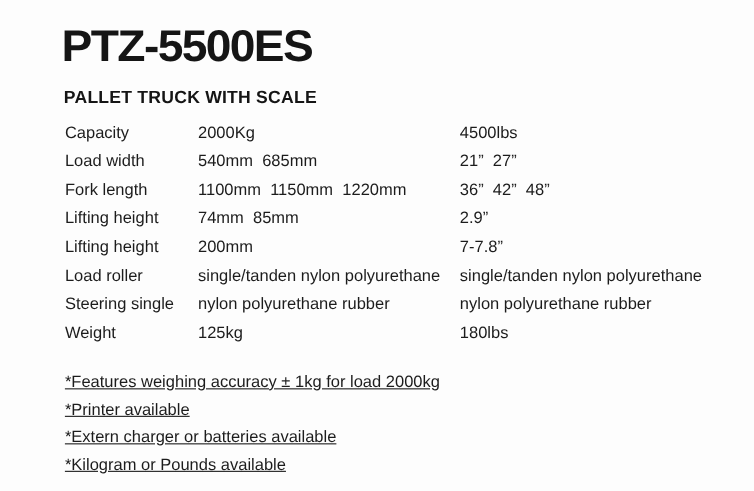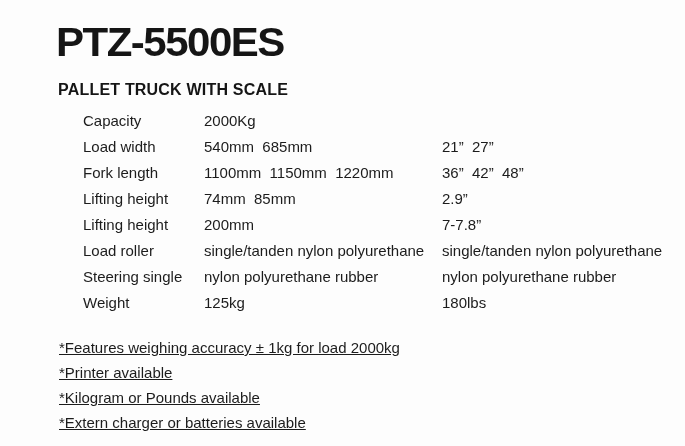--- a/index.html
+++ b/index.html
@@ -44,21 +44,21 @@
     left: 59px;
     top: 108px;
     width: 600px;
   }
   .spec-row {
     display: flex;
     height: 26px;
     line-height: 26px;
     font-size: 15px;
   }
-  .spec-label  { width: 121px; flex: 0 0 121px; white-space: pre; margin-left: 24px; }
+  .spec-label  { width: 121px; flex: 0 0 121px; white-space: pre; }
   .spec-metric { width: 238px; flex: 0 0 238px; white-space: pre; }
   .spec-imperial { flex: 1 1 auto; white-space: pre; }
   .footnotes {
     position: absolute;
     left: 59px;
     top: 335px;
     width: 600px;
     text-decoration: underline;
   }
   .footnote {
@@ -73,20 +73,21 @@
 
 <div class="sheet">
 
   <div class="title">PTZ-5500ES</div>
   <div class="subtitle">PALLET TRUCK WITH SCALE</div>
 
   <div class="spec-table">
     <div class="spec-row">
       <span class="spec-label">Capacity</span>
       <span class="spec-metric">2000Kg</span>
+      <span class="spec-imperial">4500lbs</span>
     </div>
     <div class="spec-row">
       <span class="spec-label">Load width</span>
       <span class="spec-metric">540mm  685mm</span>
       <span class="spec-imperial">21”  27”</span>
     </div>
     <div class="spec-row">
       <span class="spec-label">Fork length</span>
       <span class="spec-metric">1100mm  1150mm  1220mm</span>
       <span class="spec-imperial">36”  42”  48”</span>
@@ -114,17 +115,17 @@
     <div class="spec-row">
       <span class="spec-label">Weight</span>
       <span class="spec-metric">125kg</span>
       <span class="spec-imperial">180lbs</span>
     </div>
   </div>
 
   <div class="footnotes">
     <div class="footnote">*Features weighing accuracy ± 1kg for load 2000kg</div>
     <div class="footnote">*Printer available</div>
+    <div class="footnote">*Extern charger or batteries available</div>
     <div class="footnote">*Kilogram or Pounds available</div>
-    <div class="footnote">*Extern charger or batteries available</div>
   </div>
 
 </div>
 
 </body></html>

